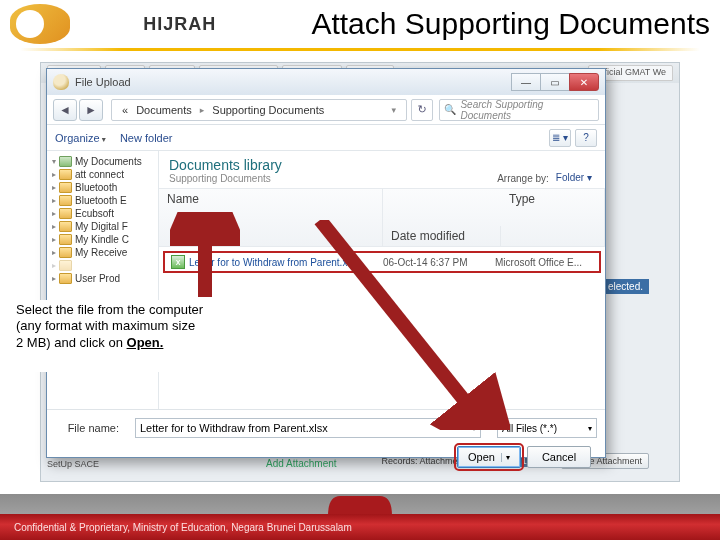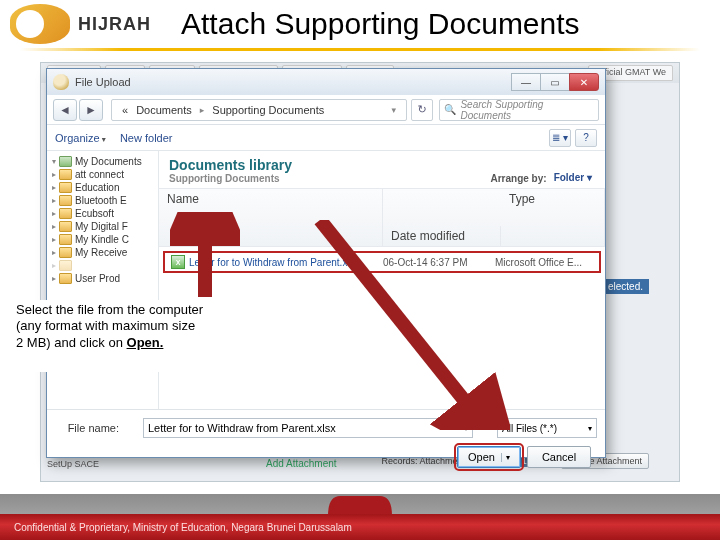--- a/index.html
+++ b/index.html
@@ -1,17 +1,17 @@
 <!DOCTYPE html>
 <html><head>
 <meta charset="utf-8">
 <style>
 * { box-sizing: border-box; margin: 0; padding: 0; }
 body { width: 720px; height: 540px; font-family: Arial, sans-serif; background: #fff; overflow: hidden; position: relative; }
-.header { display: flex; align-items: center; height: 48px; padding: 0 10px; }
+.header { display: flex; align-items: center; height: 48px; padding: 0 10px; justify-content: space-between; }
 .logo { width: 60px; height: 40px; background: linear-gradient(135deg, #f0c040, #e09020); border-radius: 50%/40%; position: relative; margin-right: 8px; }
 .logo::before { content: ""; position: absolute; left: 6px; top: 6px; width: 28px; height: 28px; background: #fff; border-radius: 50%; }
 .brand { font-size: 18px; font-weight: bold; color: #333; letter-spacing: 1px; }
 .title { font-size: 30px; font-weight: 500; color: #000; margin-left: 30px; }
 .hr-yellow { height: 3px; background: linear-gradient(90deg, transparent 0, #f4b800 15%, #f4b800 85%, transparent 100%); margin: 0 20px 10px; border-radius: 2px; }
 .bg-app { position: absolute; top: 62px; left: 40px; right: 40px; height: 420px; background: #eaeef2; border: 1px solid #bfc9d0; }
 .bg-tabs { height: 20px; background: linear-gradient(#e9edf1,#dde3e8); display:flex; gap:4px; padding:2px 6px; font-size:9px; color:#555; }
 .bg-tab { background:#f5f7f9; border:1px solid #ccc; padding:1px 6px; border-radius:2px 2px 0 0; }
 .bg-selected-row { position: absolute; right: 30px; top: 216px; background: #3b6ea5; color: #fff; font-size: 10px; padding: 2px 6px; }
 .bg-bottom-row { position: absolute; right: 30px; bottom: 12px; display:flex; gap:10px; font-size:9px; color:#444; align-items:center; }
@@ -37,37 +37,37 @@
 .tool-link { margin-right:14px; }
 .tool-drop::after { content:" ▾"; font-size:8px; color:#555; }
 .view-ic { width:22px; height:18px; border:1px solid #c5ced6; margin-left:4px; border-radius:2px; background:linear-gradient(#fff,#e8eef3); display:flex; align-items:center; justify-content:center; font-size:10px; }
 .dlg-body { display:flex; height: 258px; }
 .tree { width:112px; border-right:1px solid #e3e8ec; padding:4px 2px; font-size:10px; color:#333; overflow:hidden; }
 .tree-row { display:flex; align-items:center; padding:1px 0; white-space:nowrap; }
 .tree-row .exp { width:10px; text-align:center; color:#888; font-size:8px; }
 .fold { width:13px; height:11px; background:linear-gradient(#ffe29a,#e9b854); border:1px solid #c89a2e; border-radius:1px; margin-right:3px; }
 .tree .doc-fold { background: linear-gradient(#cfe8c8,#8abf7a); border-color:#6fa05e; }
 .listpane { flex:1; display:flex; flex-direction:column; }
-.libhead { padding:6px 10px 4px; display:flex;font-weight:bold; }
+.libhead { padding:6px 10px 4px; display:flex; }
 .libtitle { font-size:14px; color:#1e6f7c; }
 .libsub { font-size:10px; color:#888; }
 .arrange { margin-left:auto; font-size:10px; color:#555; display:flex; align-items:end; gap:4px; }
 .arr-val { color:#2a4d8f; border:1px solid transparent; padding:0 2px; }
 .cols { display:flex; font-size:12px; color:#444; border-top:1px solid #e6eaee; border-bottom:1px solid #e6eaee; background:linear-gradient(#fbfcfd,#f0f3f6); }
 .col { padding:3px 8px; border-right:1px solid #e6eaee; }
 .col.name { flex:1; }
 .col.date { width:118px;margin-top:37px; }
 .col.type { width:104px; }
 .file-row { display:flex; align-items:center; font-size:10px; padding:2px 6px; border:2px solid #b22; margin:4px 4px 0; }
 .xlsx-ic { width:14px; height:14px; background:linear-gradient(#d9efd9,#6bbb5a); border:1px solid #4a9a3e; margin-right:4px; display:flex;align-items:center;justify-content:center; font-size:7px; color:#fff; font-weight:bold; }
 .file-name { flex:1; color:#1b4e9b; }
 .file-date { width:112px; color:#555; }
 .file-type { width:98px; color:#555; }
 .dlg-bottom { border-top:1px solid #dfe4e8; padding:8px; font-size:11px; }
-.fn-row { display:flex; align-items:center; gap:24px; margin-bottom:8px; }
+.fn-row { display:flex; align-items:center; gap:16px; margin-bottom:8px; }
 .fn-label { width:64px; text-align:right; color:#333; }
 .fn-input { flex:1; height:20px; border:1px solid #b7c2cc; padding:0 4px; font-size:11px; display:flex; align-items:center; }
 .fn-combo { width:100px; height:20px; border:1px solid #b7c2cc; display:flex; align-items:center; justify-content:space-between; padding:0 4px; font-size:10px; }
 .btn-row { display:flex; justify-content:flex-end; gap:6px; padding-right:6px; }
 .dlg-btn { min-width:64px; height:22px; border:1px solid #9aa8b3; background:linear-gradient(#fdfdfd,#e6ecf1); border-radius:2px; font-size:11px; display:flex; align-items:center; justify-content:center; padding:0 8px; }
 .dlg-btn.open { border:1px solid #3b7fbf; box-shadow: inset 0 0 0 1px #7fb8f0; outline:2px solid #b22; outline-offset:1px; }
 .dlg-btn.open .split { border-left:1px solid #aab8c4; margin-left:6px; padding-left:4px; font-size:8px; }
 .arrow-annot { position:absolute; pointer-events:none; }
 .arrow-annot svg { display:block; }
 .callout { position:absolute; left:14px; top:300px; width:260px; height:72px; background:#fff; font-size:13px; color:#000; line-height:1.25; padding:2px 2px; }
@@ -149,21 +149,21 @@
           <span>My Documents</span>
         </div>
       <div class="tree-row">
           <span class="exp">▸</span>
           <span class="fold"></span>
           <span>att connect</span>
         </div>
       <div class="tree-row">
           <span class="exp">▸</span>
           <span class="fold"></span>
-          <span>Education</span>
+          <span>Bluetooth</span>
         </div>
       <div class="tree-row">
           <span class="exp">▸</span>
           <span class="fold"></span>
           <span>Bluetooth E</span>
         </div>
       <div class="tree-row">
           <span class="exp">▸</span>
           <span class="fold"></span>
           <span>Ecubsoft</span>

